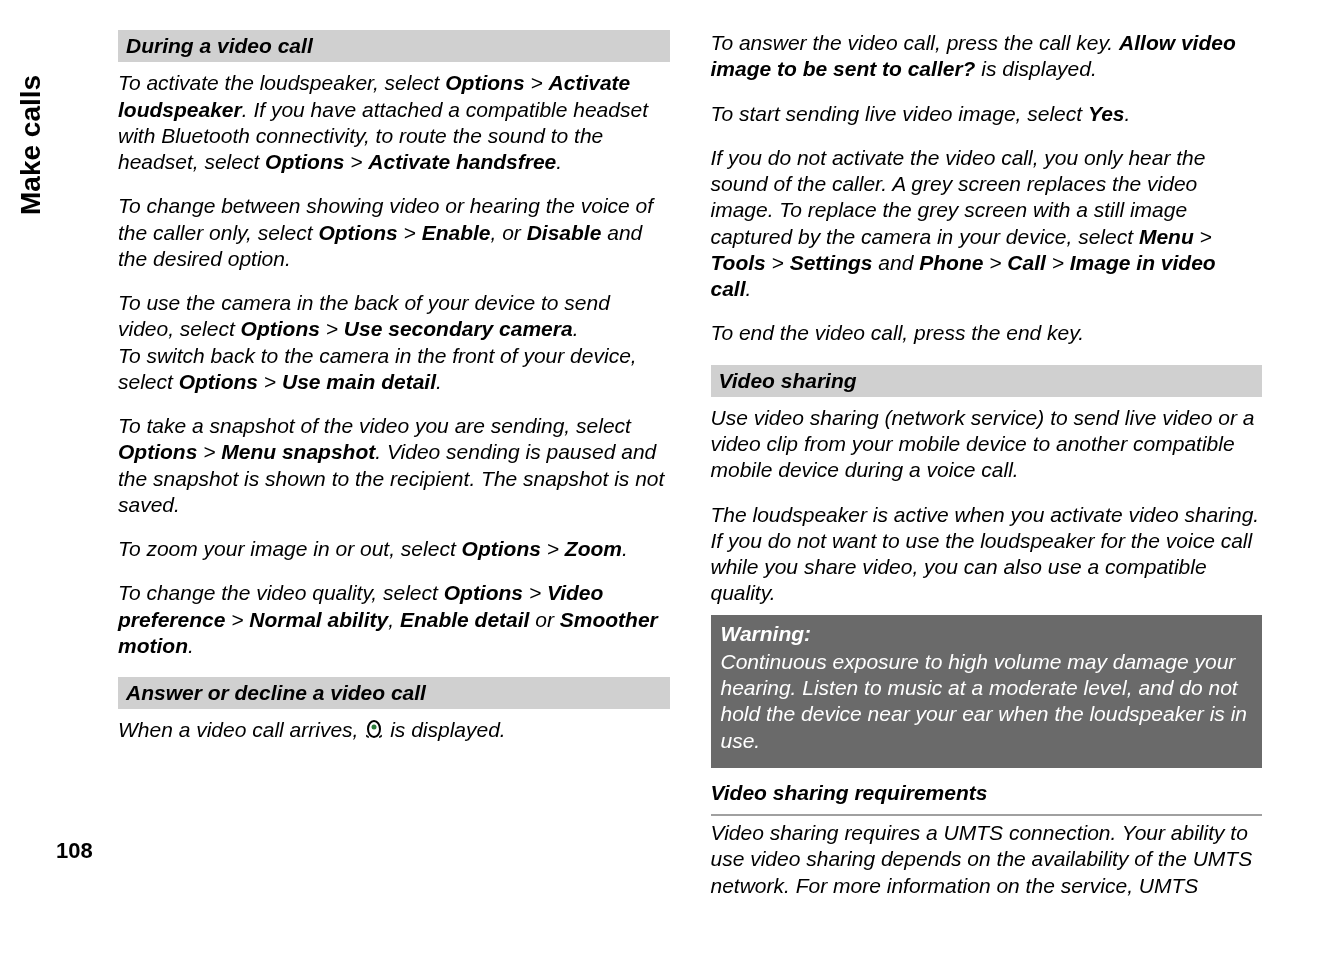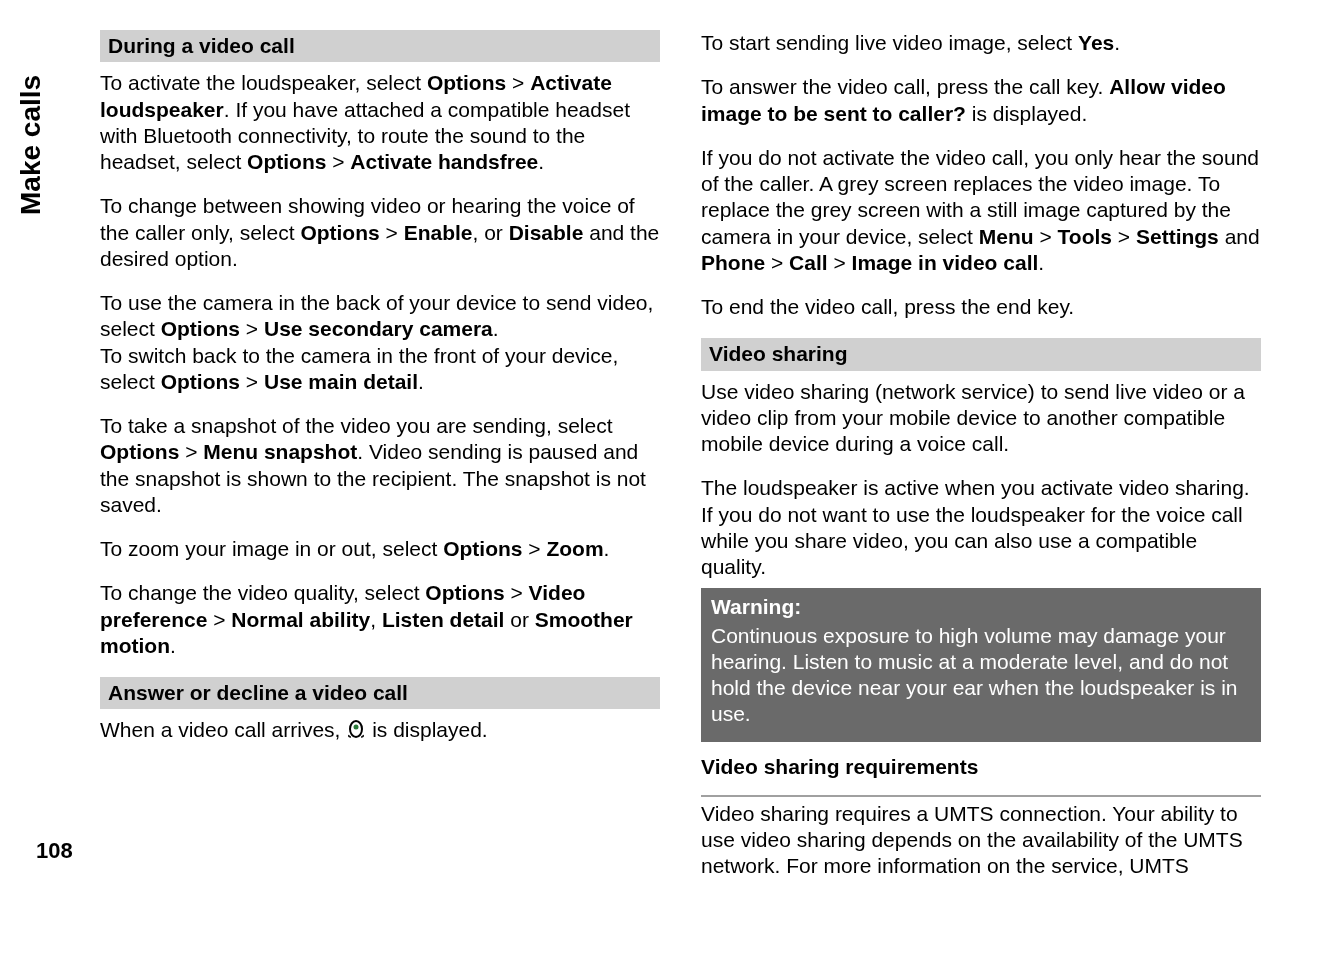--- a/index.html
+++ b/index.html
@@ -17,29 +17,30 @@
     top: 40px;
     transform: rotate(-90deg);
     transform-origin: left top;
     font-size: 28px;
     font-weight: bold;
     white-space: nowrap;
     translate: 0 175px;
   }
   .page-number {
     position: absolute;
-    left: 36px;
+    left: 56px;
     bottom: 90px;
     font-size: 22px;
     font-weight: bold;
   }
   .columns {
     display: flex;
     gap: 41px;
-    margin-left: 70px;
+    margin-left: 88px;
+    font-style: italic;
   }
   .col {
     width: 560px;
     font-size: 21px;
     line-height: 1.25;
   }
   .section-header {
     background: #d0d0d0;
     font-weight: bold;
     padding: 3px 8px;
@@ -59,21 +60,21 @@
   p { margin-bottom: 18px; }
   p.nogap { margin-bottom: 0; }
   .b { font-weight: bold; }
   .icon-videocall {
     display: inline-block;
     vertical-align: middle;
   }
   .sub-header {
     font-weight: bold;
     border-bottom: 2px solid #a0a0a0;
-    padding-bottom: 15px;
+    padding-bottom: 8px;
     margin-top: 12px;
     margin-bottom: 4px;
     font-size: 21px;
   }
 </style>
 </head>
 <body>
 
 <div class="sidebar-label">Make calls</div>
 <div class="page-number">108</div>
@@ -101,45 +102,45 @@
 
     <p>
       <span>To take a snapshot of the video you are sending, select </span><span class="b">Options</span><span> &gt; </span><span class="b">Menu snapshot</span><span>. Video sending is paused and the snapshot is shown to the recipient. The snapshot is not saved.</span>
     </p>
 
     <p>
       <span>To zoom your image in or out, select </span><span class="b">Options</span><span> &gt; </span><span class="b">Zoom</span><span>.</span>
     </p>
 
     <p>
-      <span>To change the video quality, select </span><span class="b">Options</span><span> &gt; </span><span class="b">Video preference</span><span> &gt; </span><span class="b">Normal ability</span><span>, </span><span class="b">Listen detail</span><span> or </span><span class="b">Smoother motion</span><span>.</span>
+      <span>To change the video quality, select </span><span class="b">Options</span><span> &gt; </span><span class="b">Video preference</span><span> &gt; </span><span class="b">Normal ability</span><span>, </span><span class="b">Enable detail</span><span> or </span><span class="b">Smoother motion</span><span>.</span>
     </p>
 
     <div class="section-header">Answer or decline a video call</div>
     <p class="nogap">
       <span>When a video call arrives, </span>
       <span class="icon-videocall">
         <svg width="20" height="20" viewBox="0 0 20 20">
           <ellipse cx="10" cy="10" rx="6" ry="8" fill="none" stroke="#000" stroke-width="2"></ellipse>
           <circle cx="10" cy="8" r="2.5" fill="#2a7a3a"></circle>
           <path d="M 3 16 Q 2 18 5 18" fill="none" stroke="#000" stroke-width="1.5"></path>
           <path d="M 17 16 Q 18 18 15 18" fill="none" stroke="#000" stroke-width="1.5"></path>
         </svg>
       </span>
       <span> is displayed.</span>
     </p>
   </div>
 
   <div class="col">
     <p>
-      <span>To start sending live video image, select </span><span class="b">Yes</span><span>.</span>
+      <span>To answer the video call, press the call key. </span><span class="b">Allow video image to be sent to caller?</span><span> is displayed.</span>
     </p>
 
     <p>
-      <span>To answer the video call, press the call key. </span><span class="b">Allow video image to be sent to caller?</span><span> is displayed.</span>
+      <span>To start sending live video image, select </span><span class="b">Yes</span><span>.</span>
     </p>
 
     <p>
       <span>If you do not activate the video call, you only hear the sound of the caller. A grey screen replaces the video image. To replace the grey screen with a still image captured by the camera in your device, select </span><span class="b">Menu</span><span> &gt; </span><span class="b">Tools</span><span> &gt; </span><span class="b">Settings</span><span> and </span><span class="b">Phone</span><span> &gt; </span><span class="b">Call</span><span> &gt; </span><span class="b">Image in video call</span><span>.</span>
     </p>
 
     <p>To end the video call, press the end key.</p>
 
     <div class="section-header">Video sharing</div>
 

